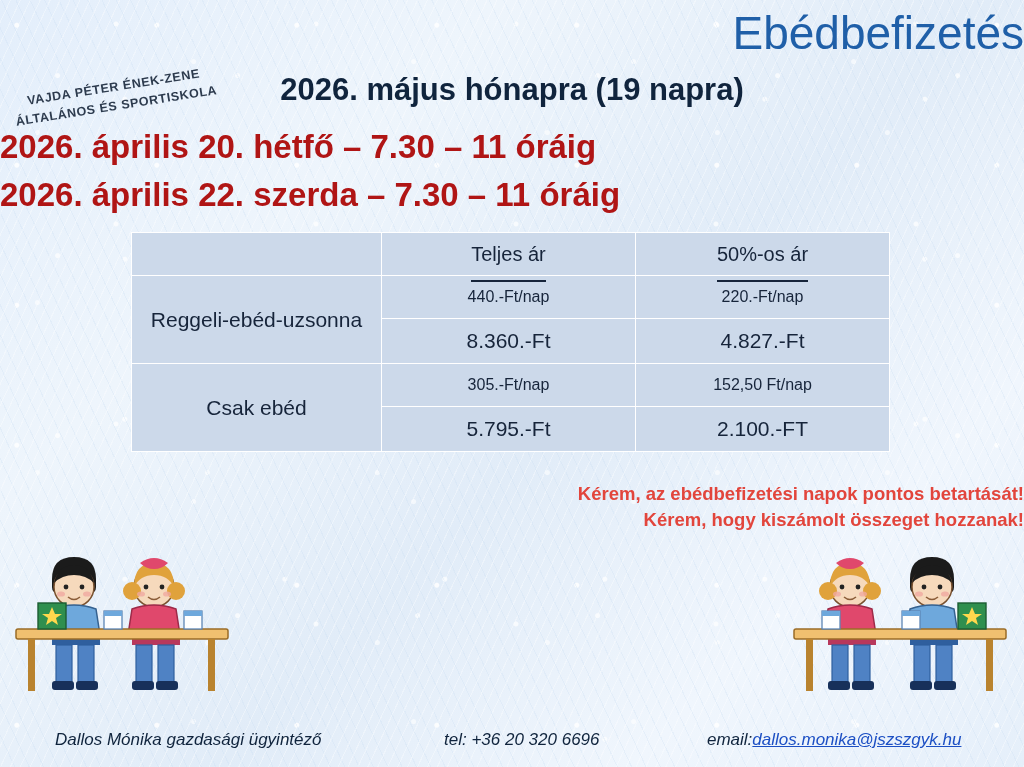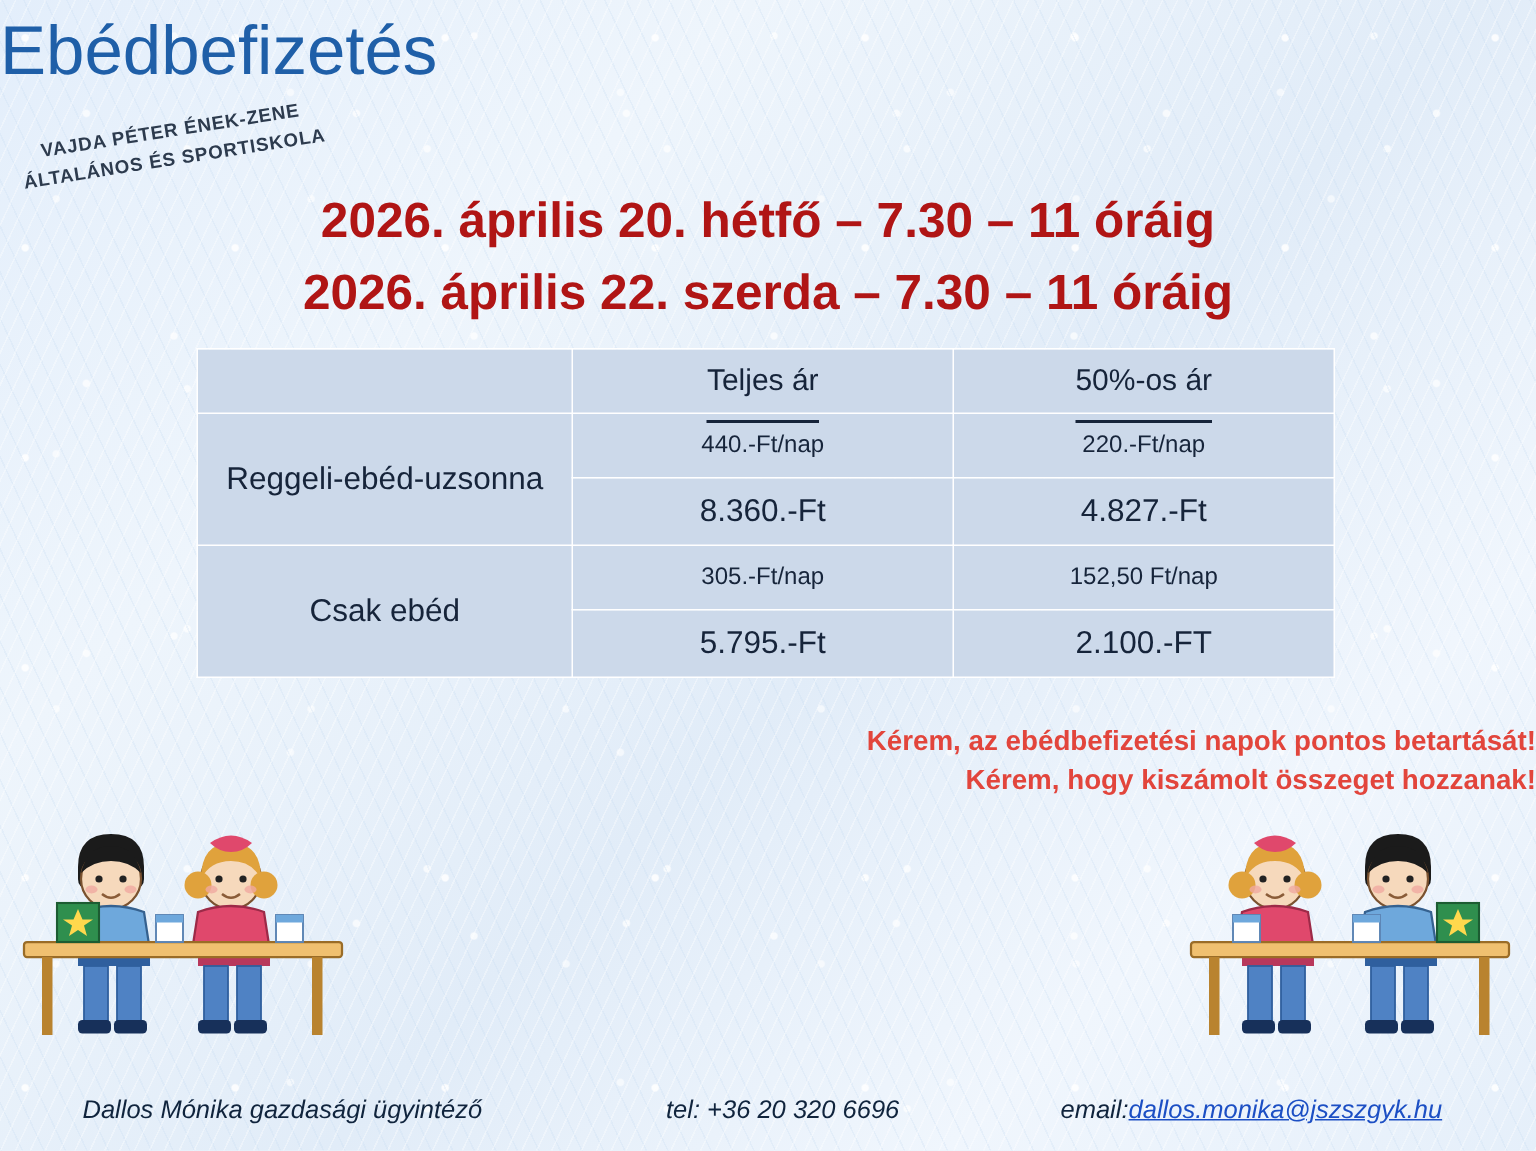--- a/index.html
+++ b/index.html
@@ -51,41 +51,41 @@
     letter-spacing: 0.6px;
     line-height: 1.5;
   }
 
   
   .title {
     position: absolute;
     top: 8px;
     left: 0;
     width: 100%;
-    text-align: left;
+    text-align: right;
     color: #1f5fa8;
     font-size: 46px;
     line-height: 1.1;
     font-weight: normal;
   }
   .subtitle {
     position: absolute;
     top: 72px;
     left: 0;
     width: 100%;
     text-align: center;
     color: #10243d;
     font-size: 31px;
     font-weight: bold;
   }
   .dateline {
     position: absolute;
     left: 0;
     width: 100%;
-    text-align: center;
+    text-align: left;
     color: #b01515;
     font-size: 33px;
     font-weight: bold;
   }
   .dateline.one { top: 128px; }
   .dateline.two { top: 176px; }
 
   
   .price-table {
     position: absolute;
@@ -184,20 +184,21 @@
 <body>
 
 <div class="poster">
 
   <div class="school-mark">
     <div>VAJDA PÉTER ÉNEK-ZENE</div>
     <div>ÁLTALÁNOS ÉS SPORTISKOLA</div>
   </div>
 
   <div class="title">Ebédbefizetés</div>
+  <div class="subtitle">2026. május hónapra (19 napra)</div>
   <div class="dateline one">2026. április 20. hétfő – 7.30 – 11 óráig</div>
   <div class="dateline two">2026. április 22. szerda – 7.30 – 11 óráig</div>
 
   <table class="price-table">
     <colgroup>
       <col class="col-label">
       <col class="col-price">
       <col class="col-price">
     </colgroup>
     <thead>

